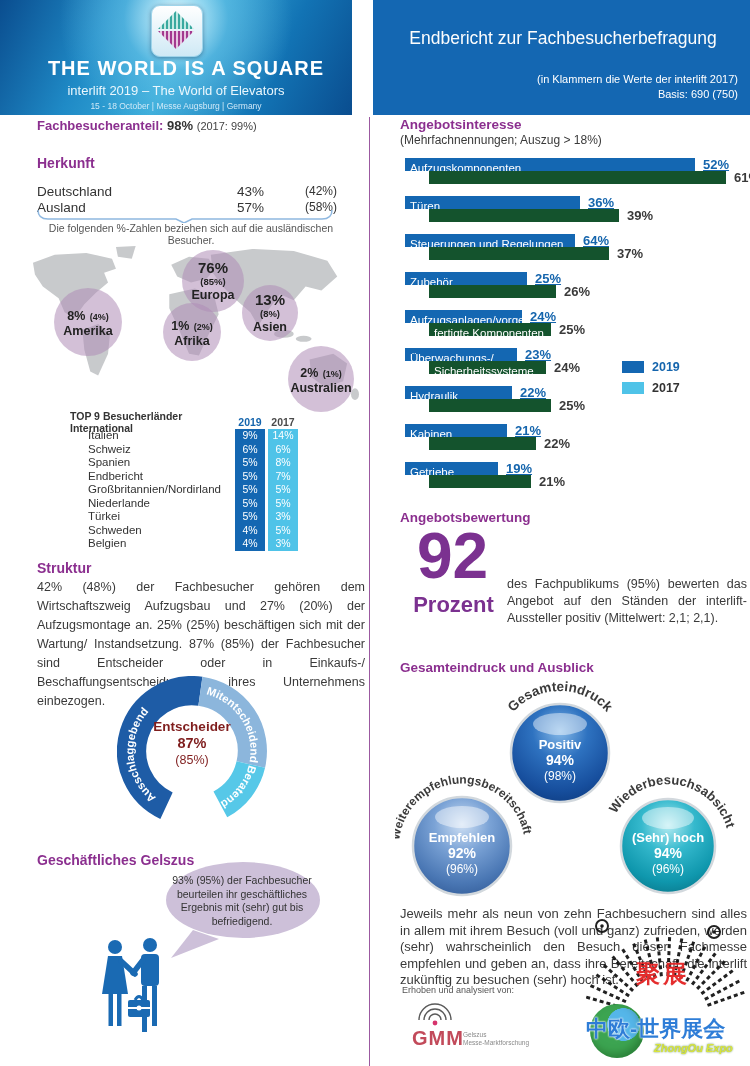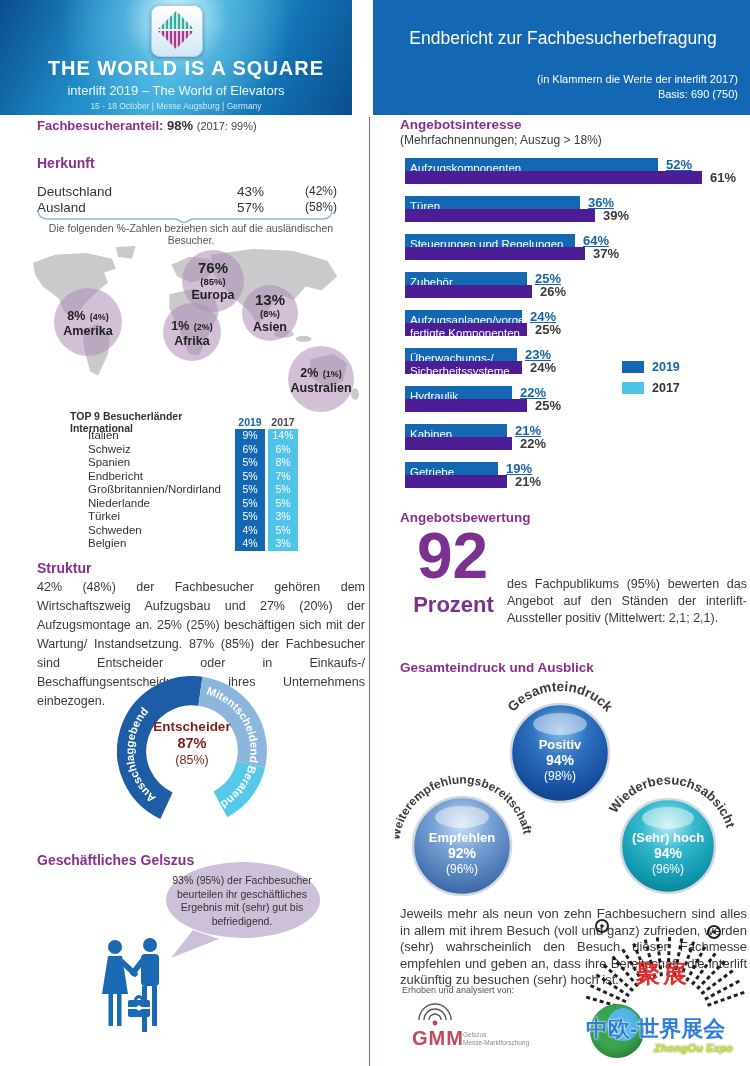--- a/index.html
+++ b/index.html
@@ -79,21 +79,21 @@
   #people-svg{position:absolute;left:95px;top:938px;}
 
   
   #ai-head{left:400px;top:117px;font-size:13.5px;}
   #ai-sub{position:absolute;left:400px;top:133px;font-size:12px;color:#3a3a3a;}
   #bar-chart{position:absolute;left:405px;top:158px;width:345px;height:350px;}
   .bgroup{position:absolute;left:0;}
   .brow{display:flex;align-items:center;height:13px;}
   .bar{height:13px;flex:0 0 auto;}
   .b19{background:#1467b2;}
-  .b17{background:#4c1d95;}
+  .b17{background:#14532d;margin-left:24px;}
   .blabel{color:#fff;font-size:11.5px;white-space:nowrap;padding-left:5px;line-height:13px;}
   .bval{margin-left:8px;font-size:13px;font-weight:bold;white-space:nowrap;}
   .v19{color:#1565ad;text-decoration:underline;}
   .v17{color:#3a3a3a;font-weight:600;}
   #legend{position:absolute;left:622px;top:360px;}
   .leg-row{display:flex;align-items:center;margin-bottom:7px;}
   .leg-swatch{width:22px;height:12px;margin-right:8px;}
   .leg19{background:#1467b2;}
   .leg17{background:#4fc3e8;}
   .leg-lab19{font-size:12.5px;font-weight:bold;color:#1565ad;}
@@ -324,21 +324,21 @@
     <path d="M40,62 q4,-7 8,0" fill="none" stroke="#1a6ab3" stroke-width="3"></path>
     <rect x="33" y="69" width="22" height="2" fill="#ffffff"></rect>
     <circle cx="44" cy="70" r="2.5" fill="#ffffff"></circle>
   </svg>
 
   <div class="h-purple" id="ai-head">Angebotsinteresse</div>
   <div id="ai-sub">(Mehrfachnennungen; Auszug &gt; 18%)</div>
   <div id="bar-chart">
       <div class="bgroup" style="top: 0px;">
         <div class="brow">
-          <div class="bar b19" style="width:253px"><span class="blabel">Aufzugskomponenten</span></div>
+          <div class="bar b19" style="width:290px"><span class="blabel">Aufzugskomponenten</span></div>
           <span class="bval v19">52%</span>
         </div>
         <div class="brow">
           <div class="bar b17" style="width:297px"><span class="blabel"></span></div>
           <span class="bval v17">61%</span>
         </div>
       </div>
       <div class="bgroup" style="top: 38px;">
         <div class="brow">
           <div class="bar b19" style="width:175px"><span class="blabel">Türen</span></div>

